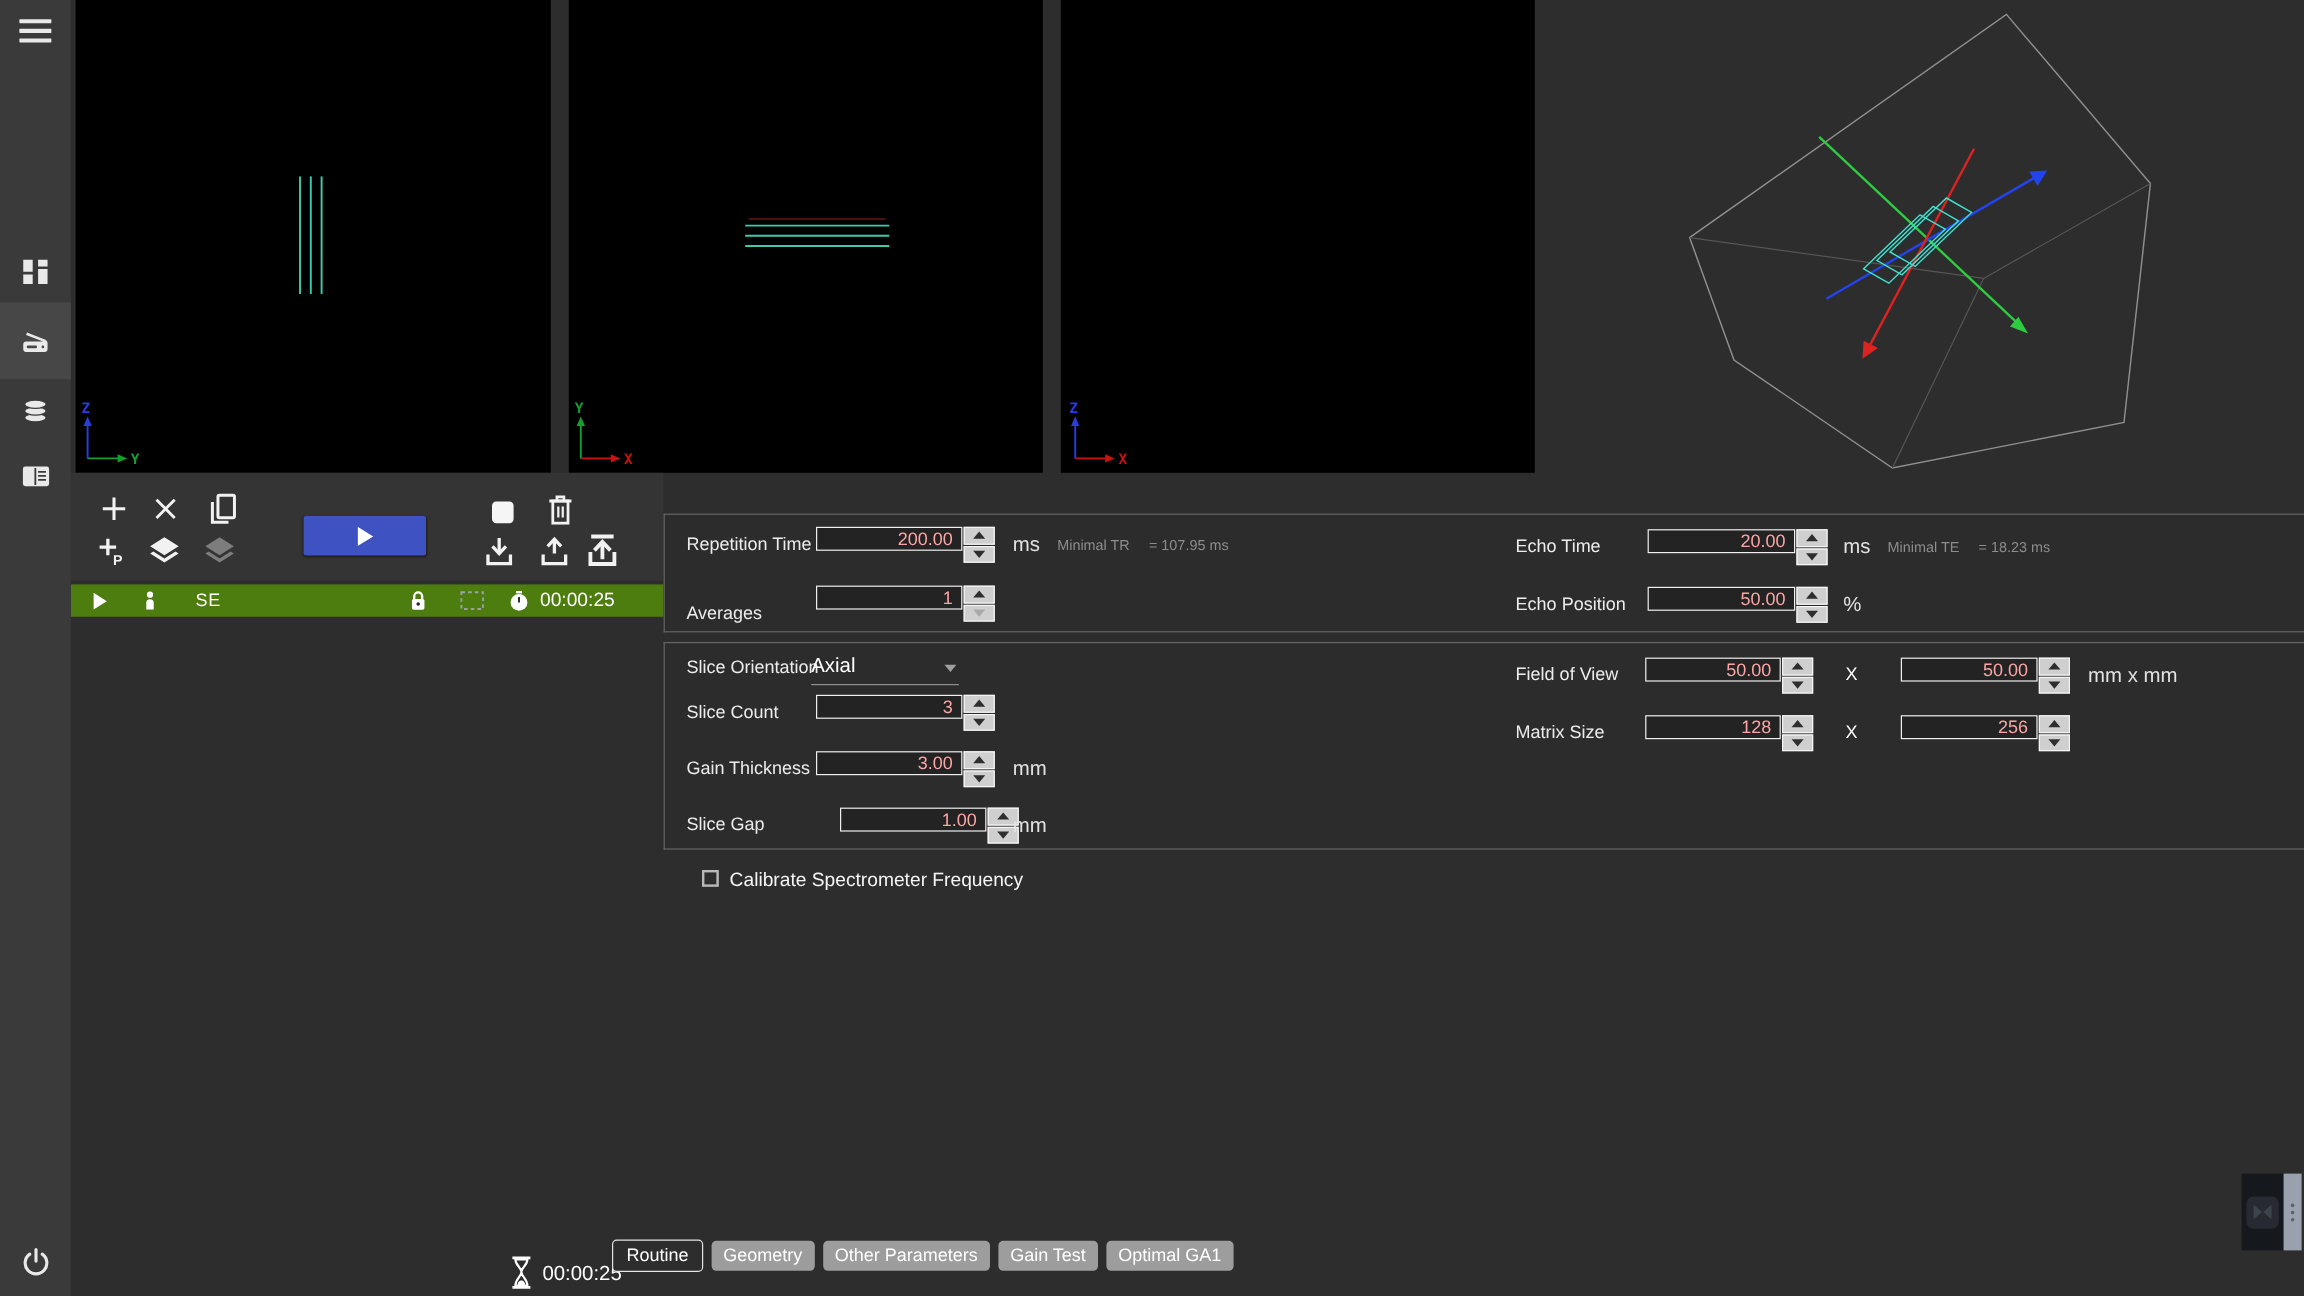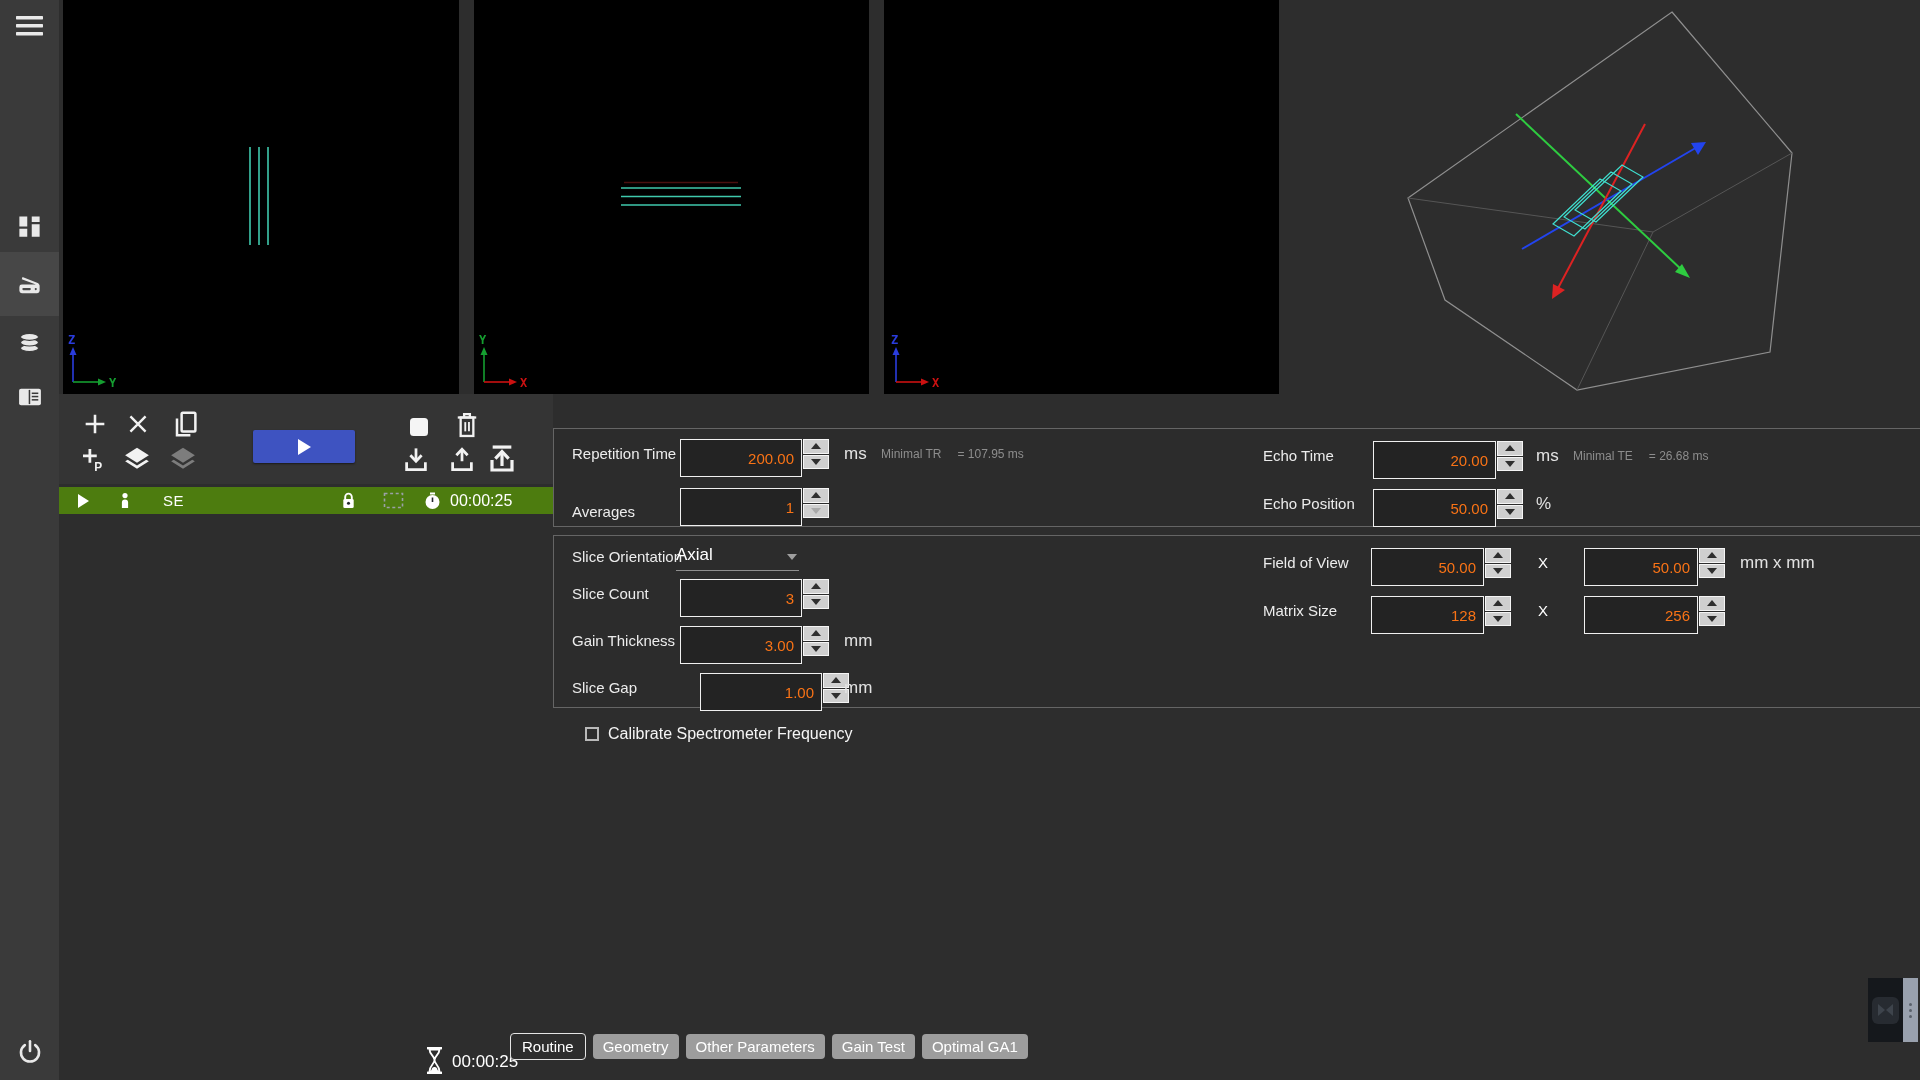--- a/index.html
+++ b/index.html
@@ -30,38 +30,38 @@
   .seqrow .abs { position:absolute; display:flex; align-items:center; }
   .seq-name { font-size:15px; color:#fff; letter-spacing:.5px; }
   .seq-time { font-size:16px; color:#fff; }
 
   
   .panel { position:absolute; left:553px; width:1367px; background:#2c2c2c; border:1px solid #656565; border-right:none; }
   .p1 { top:428px; height:99px; }
   .p2 { top:535px; height:173px; }
   .plabel { position:absolute; font-size:15px; color:#ececec; line-height:30px; white-space:nowrap; }
   .pgroup { position:absolute; display:flex; }
-  .pinput { width:122px; height:38px; background:#232323; border:1px solid #f0f0f0; color:#f97316; font-size:15px; text-align:right; padding-right:7px; font-family:"Liberation Sans",sans-serif; }
+  .pinput { width:122px; height:20px; background:#232323; border:1px solid #f0f0f0; color:#fca5a5; font-size:15px; text-align:right; padding-right:7px; font-family:"Liberation Sans",sans-serif; }
   .pinput.w113 { width:113px; } .pinput.w114 { width:114px; } .pinput.w123 { width:123px; }
   .spin { width:26px; height:30px; display:flex; flex-direction:column; margin-left:1px; }
   .spin div { flex:1; background:#cfcfcf; border:1px solid #f5f5f5; position:relative; cursor:pointer; }
   .spin div + div { margin-top:1px; }
   .spin div::after { content:""; position:absolute; left:50%; top:50%; transform:translate(-50%,-50%); border-left:5px solid transparent; border-right:5px solid transparent; }
   .spin .up::after { border-bottom:6px solid #2e2e2e; }
   .spin .dn::after { border-top:6px solid #2e2e2e; }
   .spin .disabled::after { border-top-color:#a9a9a9; border-bottom-color:#a9a9a9; }
   .punit { position:absolute; font-size:17px; color:#e2e2e2; line-height:30px; }
   .pmin { position:absolute; display:flex; gap:16px; font-size:12px; color:#8d8d8d; line-height:30px; white-space:nowrap; }
   .sep-x { position:absolute; font-size:15px; color:#fff; line-height:30px; }
   .dropdown { position:absolute; width:123px; height:28px; border-bottom:1px solid #8f8f8f; cursor:pointer; }
   .dropdown .val { font-size:17px; color:#fff; line-height:24px; }
   .dropdown .arr { position:absolute; right:2px; top:11px; border-left:5px solid transparent; border-right:5px solid transparent; border-top:6px solid #9f9f9f; }
 
   
-  .cbrow { position:absolute; left:585px; top:725px; display:flex; align-items:center; gap:9px; cursor:pointer; }
+  .cbrow { position:absolute; left:585px; top:725px; display:flex; gap:9px; cursor:pointer; }
   .cb { width:14px; height:14px; border:2px solid #b9b9b9; background:transparent; }
   .cblabel { font-size:16px; color:#f5f5f5; }
 
   
   .foot-timer { position:absolute; left:452px; top:1052px; font-size:17px; color:#fff; }
   .hourglass { position:absolute; left:425px; top:1046px; }
   .tabs { position:absolute; left:510px; top:1031px; height:30px; display:flex; align-items:center; gap:7px; }
   .tab { font-size:15px; color:#fff; background:#9d9d9d; border-radius:4px; padding:4px 10px; white-space:nowrap; cursor:pointer; }
   .tab.active { background:#2d2d2d; border:1px solid #e4e4e4; padding:4px 11px; }
 
@@ -336,21 +336,21 @@
   <div class="pgroup" style="left:819px; top:12px;">
     <input class="pinput w123" value="20.00" style="">
     <div class="spin">
         <div class="up"></div>
         <div class="dn"></div>
       </div>
   </div>
   <span class="punit" style="left:982px; top:12px;">ms</span>
   <div class="pmin" style="left:1019px; top:12px;">
     <span>Minimal TE</span>
-    <span>= 26.68 ms</span>
+    <span>= 18.23 ms</span>
   </div>
 
   <span class="plabel" style="left:709px; top:60px;">Echo Position</span>
   <div class="pgroup" style="left:819px; top:60px;">
     <input class="pinput w123" value="50.00" style="">
     <div class="spin">
         <div class="up"></div>
         <div class="dn"></div>
       </div>
   </div>

